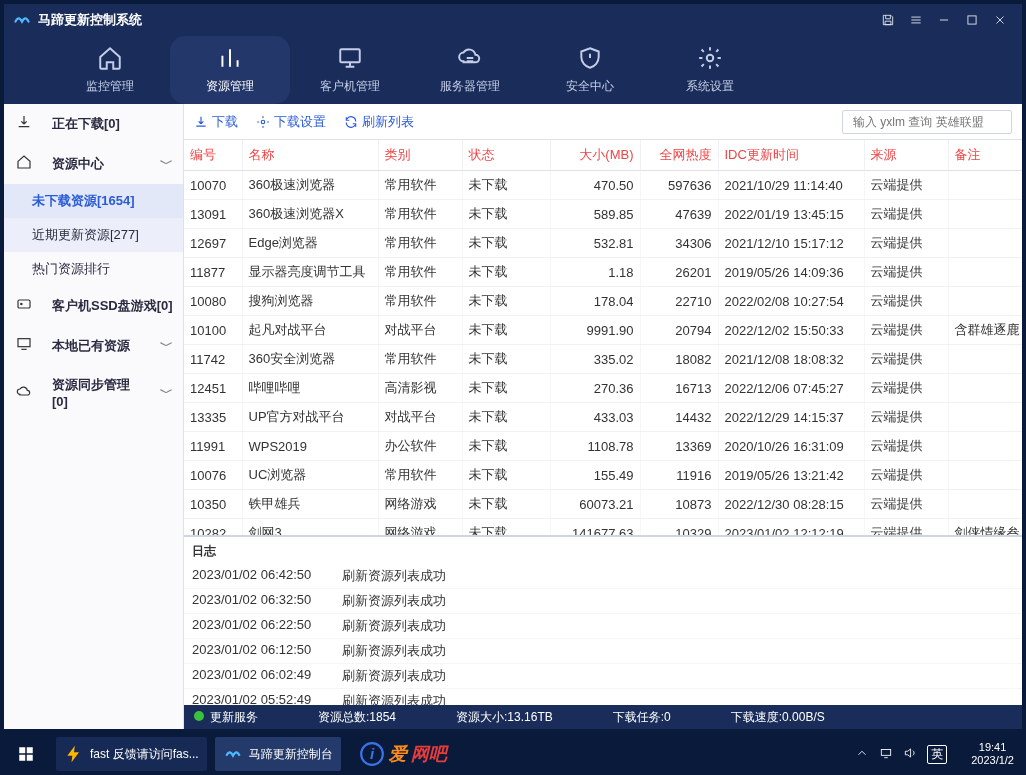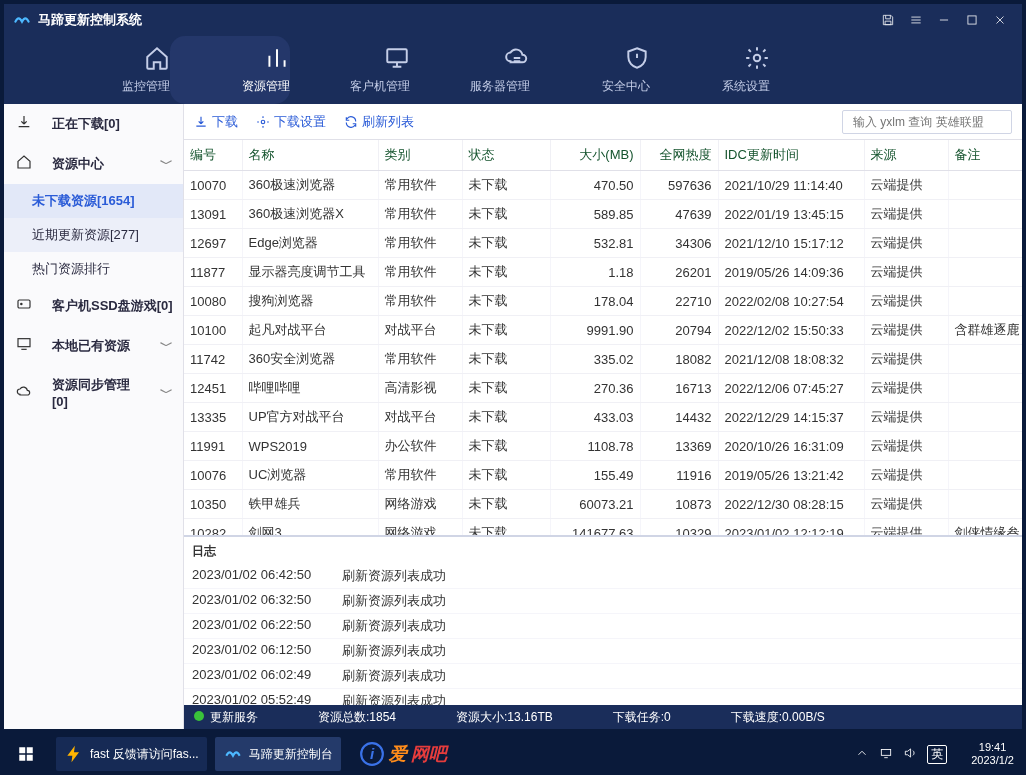--- a/index.html
+++ b/index.html
@@ -8,21 +8,21 @@
   .app-window { position: absolute; top: 4px; left: 4px; right: 4px; bottom: 46px; display: flex; flex-direction: column; background: #fff; }
   .titlebar { height: 32px; background: #1a2d5a; color: #fff; display: flex; align-items: center; padding: 0 8px; }
   .titlebar .logo { width: 20px; height: 20px; display: inline-flex; align-items: center; margin-right: 6px; }
   .titlebar .logo svg { width: 20px; height: 20px; }
   .titlebar .title { font-size: 13px; font-weight: bold; }
   .titlebar .spacer { flex: 1; }
   .titlebar .winbtn { width: 28px; height: 28px; display: inline-flex; align-items: center; justify-content: center; cursor: pointer; opacity: 0.9; }
   .titlebar .winbtn svg { width: 14px; height: 14px; stroke: #fff; stroke-width: 1.5; fill: none; }
 
   .navbar { height: 68px; background: #1a2d5a; display: flex; align-items: stretch; padding: 0 20px 0 46px; }
-  .navitem { width: 120px; display: flex; flex-direction: column; align-items: flex-end; justify-content: center; color: #c5cee8; cursor: pointer; gap: 4px; position: relative; }
+  .navitem { width: 120px; display: flex; flex-direction: column; align-items: center; justify-content: center; color: #c5cee8; cursor: pointer; gap: 4px; position: relative; }
   .navitem.active { background: #24376a; color: #fff; border-radius: 15px; }
   .navitem .nicon svg { width: 26px; height: 26px; stroke: currentColor; fill: none; stroke-width: 1.8; }
   .navitem .nlabel { font-size: 12px; }
 
   .body-area { flex: 1; display: flex; min-height: 0; }
   .sidebar { width: 180px; background: #fafafc; border-right: 1px solid #e0e0e8; display: flex; flex-direction: column; overflow-y: auto; }
   .side-group { padding: 10px 10px 10px 12px; border-bottom: 1px solid transparent; display: flex; align-items: center; gap: 20px; cursor: pointer; font-weight: bold; color: #2a2a40; font-size: 13px; }
   .side-group .chev { margin-left: auto; color: #888; }
   .side-group .gicon svg { width: 16px; height: 16px; stroke: #333; fill: none; stroke-width: 1.8; }
   .side-sub { padding: 8px 10px 8px 28px; cursor: pointer; color: #2a2a40; font-size: 13px; }
@@ -35,21 +35,21 @@
   .tbtn { display: inline-flex; align-items: center; gap: 4px; color: #2a5bd7; cursor: pointer; font-size: 13px; }
   .tbtn svg { width: 14px; height: 14px; stroke: #2a5bd7; fill: none; stroke-width: 2; }
   .toolbar .spacer { flex: 1; }
   .searchbox { display: flex; align-items: center; border: 1px solid #d0d5e5; border-radius: 2px; height: 24px; padding: 0 6px; width: 170px; }
   .searchbox input { border: none; outline: none; font-size: 12px; color: #888; flex: 1; }
   .searchbox svg { width: 14px; height: 14px; stroke: #2a5bd7; fill: none; stroke-width: 2; margin-right: 4px; }
 
   .table-wrap { flex: 1; overflow: hidden; display: flex; flex-direction: column; }
   .table-scroll { flex: 1; overflow-y: auto; }
   table { width: 100%; border-collapse: collapse; table-layout: fixed; }
-  thead th { text-align: left; padding: 6px 6px; border-bottom: 1px solid #e0e0e8; border-right: 1px solid #f0f0f5; color: #14532d; font-weight: normal; background: #fff; position: sticky; top: 0; font-size: 13px; }
+  thead th { text-align: left; padding: 6px 6px; border-bottom: 1px solid #e0e0e8; border-right: 1px solid #f0f0f5; color: #ef4444; font-weight: normal; background: #fff; position: sticky; top: 0; font-size: 13px; }
   tbody td { padding: 5px 6px; border-bottom: 1px solid #f0f0f5; border-right: 1px solid #f5f5fa; white-space: nowrap; overflow: hidden; text-overflow: ellipsis; font-size: 13px; }
   .col-id { width: 58px; }
   .col-name { width: 136px; margin-top: 48px; }
   .col-cat { width: 84px; }
   .col-status { width: 88px; }
   .col-size { width: 90px; text-align: right; }
   .col-heat { width: 78px; text-align: right; }
   .col-time { width: 146px; }
   .col-src { width: 84px; }
   .col-remark { width: 90px; }

